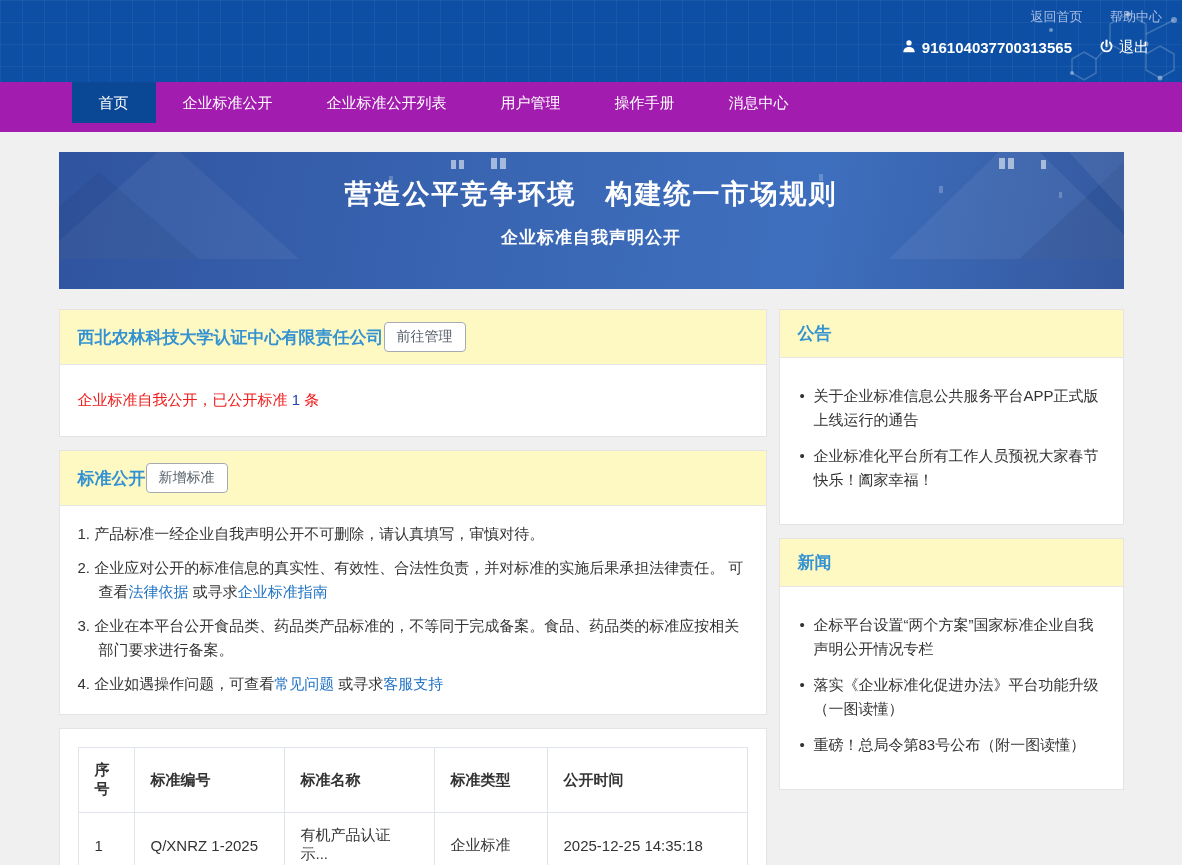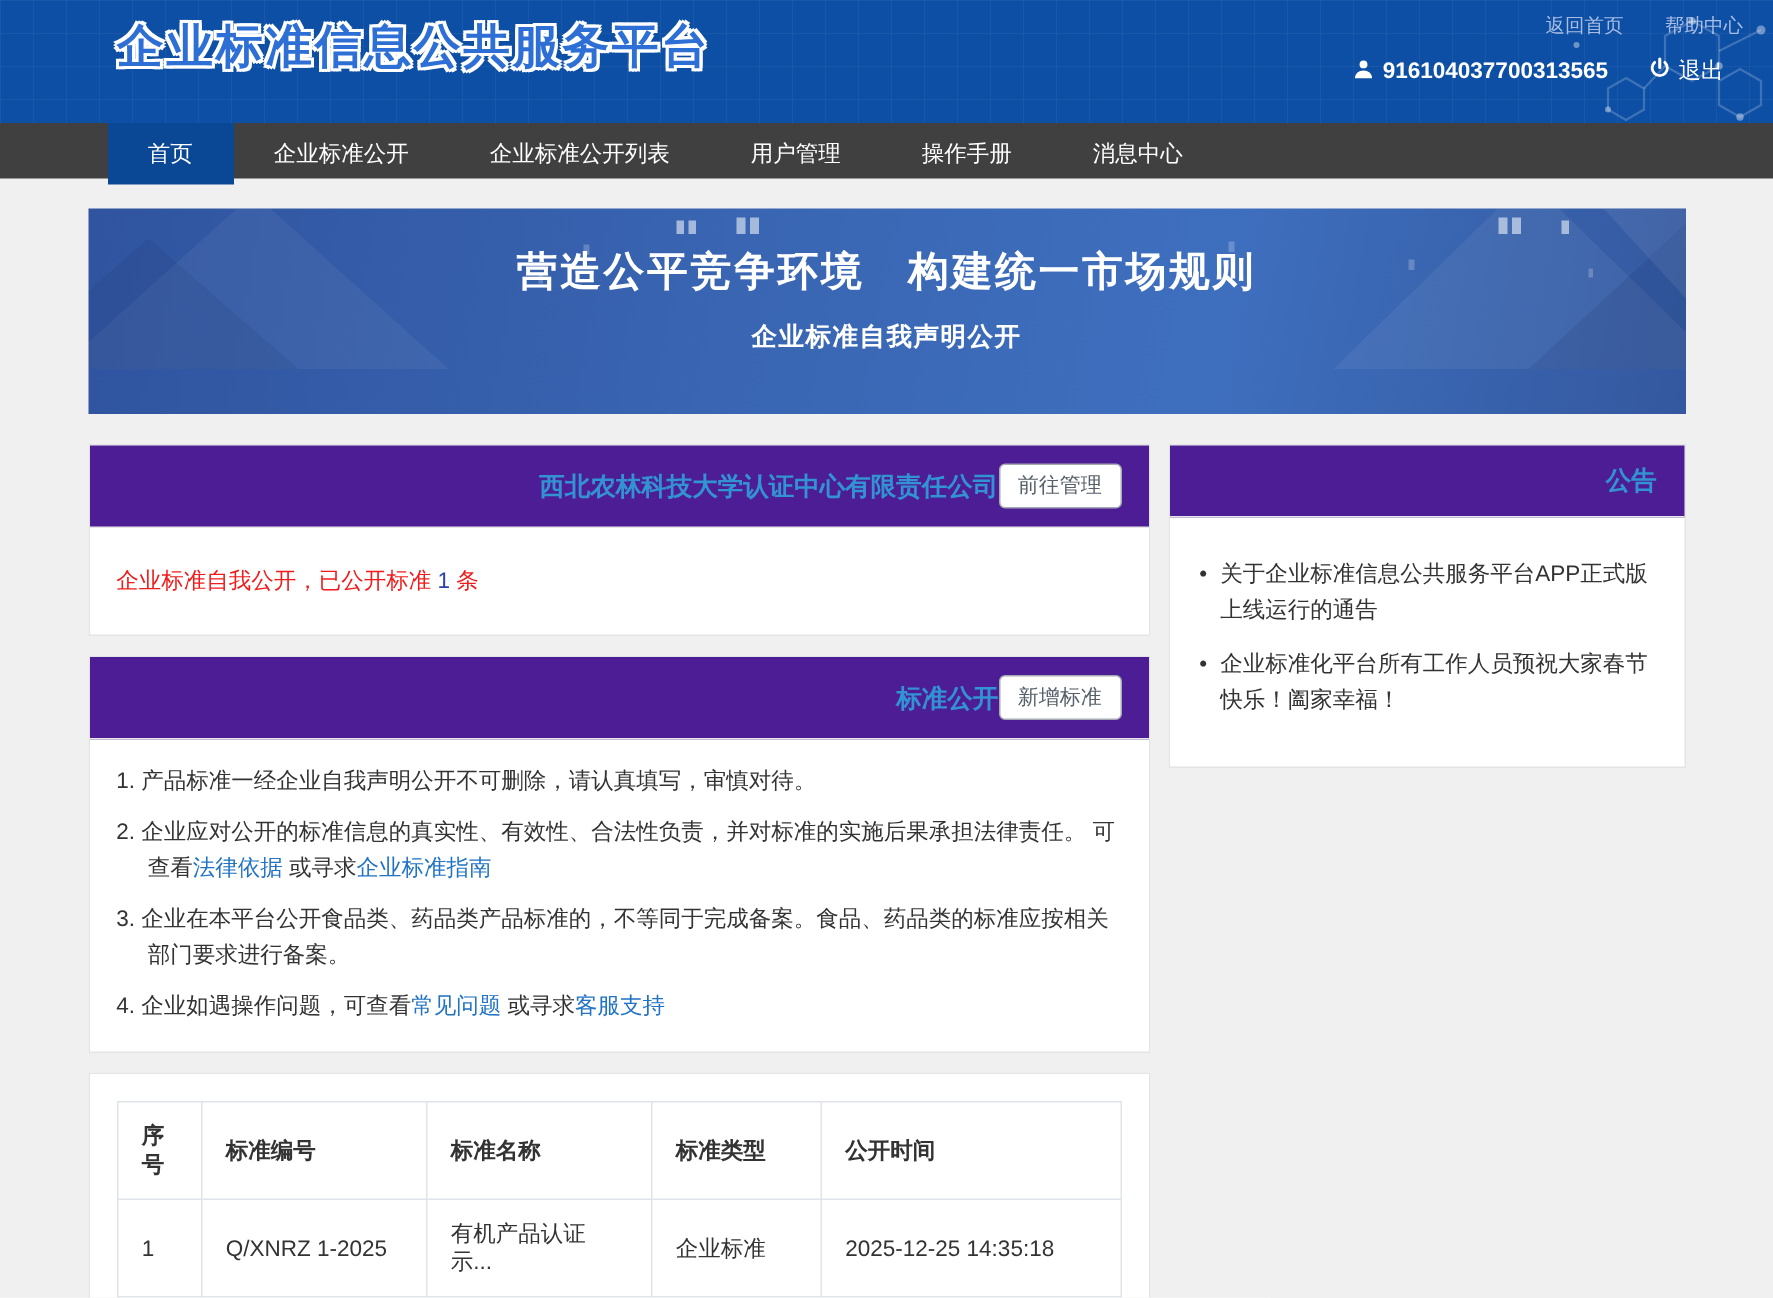--- a/index.html
+++ b/index.html
@@ -17,40 +17,40 @@
     text-shadow:-2px 0 #fff,2px 0 #fff,0 -2px #fff,0 2px #fff,-2px -2px #fff,2px 2px #fff,-2px 2px #fff,2px -2px #fff; }
   .top-links { position:absolute; right:20px; top:8px; font-size:13px; color:#a9bde4; }
   .top-links span { cursor:pointer; margin-left:24px; }
   .user-row { position:absolute; right:33px; top:38px; display:flex; align-items:center; color:#fff; font-size:15px; }
   .user-row .uid { font-weight:bold; margin-left:6px; }
   .logout { display:flex; align-items:center; margin-left:22px; cursor:pointer; }
   .logout span { margin-left:5px; }
   .hexdeco { position:absolute; right:0; top:0; pointer-events:none; }
 
   
-  .nav { height:37px; background:#404040; }
+  .nav { height:50px; background:#a21caf; }
   .nav ul { width:1065px; margin:0 auto; padding-left:13px; list-style:none; display:flex; }
   .nav li { height:41px; line-height:41px; padding:0 27px; color:#fff; font-size:15px; cursor:pointer; }
   .nav li.active { background:#0a4795; }
 
   
   .banner { width:1065px; height:137px; margin:20px auto 0; position:relative; overflow:hidden;
     background:linear-gradient(100deg,#30549f 0%, #3a67b4 45%, #3e6fbe 70%, #34589f 100%); text-align:center; color:#fff; }
   .banner-deco { position:absolute; left:0; top:0; }
   .banner h1 { position:relative; padding-top:24px; font-size:27px; letter-spacing:2px; }
   .banner h2 { position:relative; margin-top:14px; font-size:17px; font-weight:bold; letter-spacing:1px; }
 
   
   .cols { width:1065px; margin:20px auto 0; display:flex; gap:12px; align-items:flex-start; }
   .col-left { width:708px; }
   .col-right { width:345px; }
   .card { background:#fff; border:1px solid #e4e4e4; }
   .card + .card { margin-top:13px; }
-  .card-header { display:flex; justify-content:flex-end; align-items:center;
-    background:#4c1d95; border-bottom:1px solid #e6e6e6; padding:12px 18px; }
+  .card-header { display:flex; justify-content:flex-start; align-items:center;
+    background:#fef9c3; border-bottom:1px solid #e6e6e6; padding:12px 18px; }
   .card-title { color:#3392d2; font-size:17px; font-weight:bold; }
   .card-btn { background:#fff; border:1px solid #a6abb1; border-radius:4px; color:#56606a;
     font-size:14px; padding:5px 12px; cursor:pointer; font-family:inherit; }
 
   .company-body { padding:26px 18px; font-size:15px; }
   .status-red { color:#f01b1b; }
   .status-count { color:#2b44a8; cursor:pointer; }
 
   .disclosure-body { padding:16px 18px 18px; font-size:15px; color:#333; }
   .notice { line-height:1.6; margin-bottom:10px; padding-left:21px; text-indent:-21px; }
@@ -67,21 +67,20 @@
   .side-body li { position:relative; padding-left:16px; margin:12px 0; font-size:15px;
     line-height:1.6; color:#333; cursor:pointer; }
   .side-body li::before { content:"•"; position:absolute; left:2px; color:#333; }
 </style>
 </head>
 <body>
 
 <div class="page">
 
   <div class="topbar">
-    <div class="logo">企业标准信息公共服务平台</div>
     <div class="top-links">
       <span>返回首页</span>
       <span>帮助中心</span>
     </div>
     <div class="user-row">
       <span><svg width="14" height="14" viewBox="0 0 16 16">
             <circle cx="8" cy="4.5" r="3" fill="#fff"></circle>
             <path d="M1.5 15c0-3.6 2.9-5.8 6.5-5.8s6.5 2.2 6.5 5.8z" fill="#fff"></path>
           </svg></span>
       <span class="uid">916104037700313565</span>
@@ -218,16 +217,28 @@
           <span class="card-title">公告</span>
         </div>
         <div class="side-body">
           <ul>
               <li>关于企业标准信息公共服务平台APP正式版上线运行的通告</li>
               <li>企业标准化平台所有工作人员预祝大家春节快乐！阖家幸福！</li>
             </ul>
         </div>
       </div>
 
+      <div class="card">
+        <div class="card-header">
+          <span class="card-title">新闻</span>
+        </div>
+        <div class="side-body">
+          <ul>
+              <li>企标平台设置“两个方案”国家标准企业自我声明公开情况专栏</li>
+              <li>落实《企业标准化促进办法》平台功能升级（一图读懂）</li>
+              <li>重磅！总局令第83号公布（附一图读懂）</li>
+            </ul>
+        </div>
+      </div>
 
     </div>
   </div>
 </div>
 
 </body></html>

